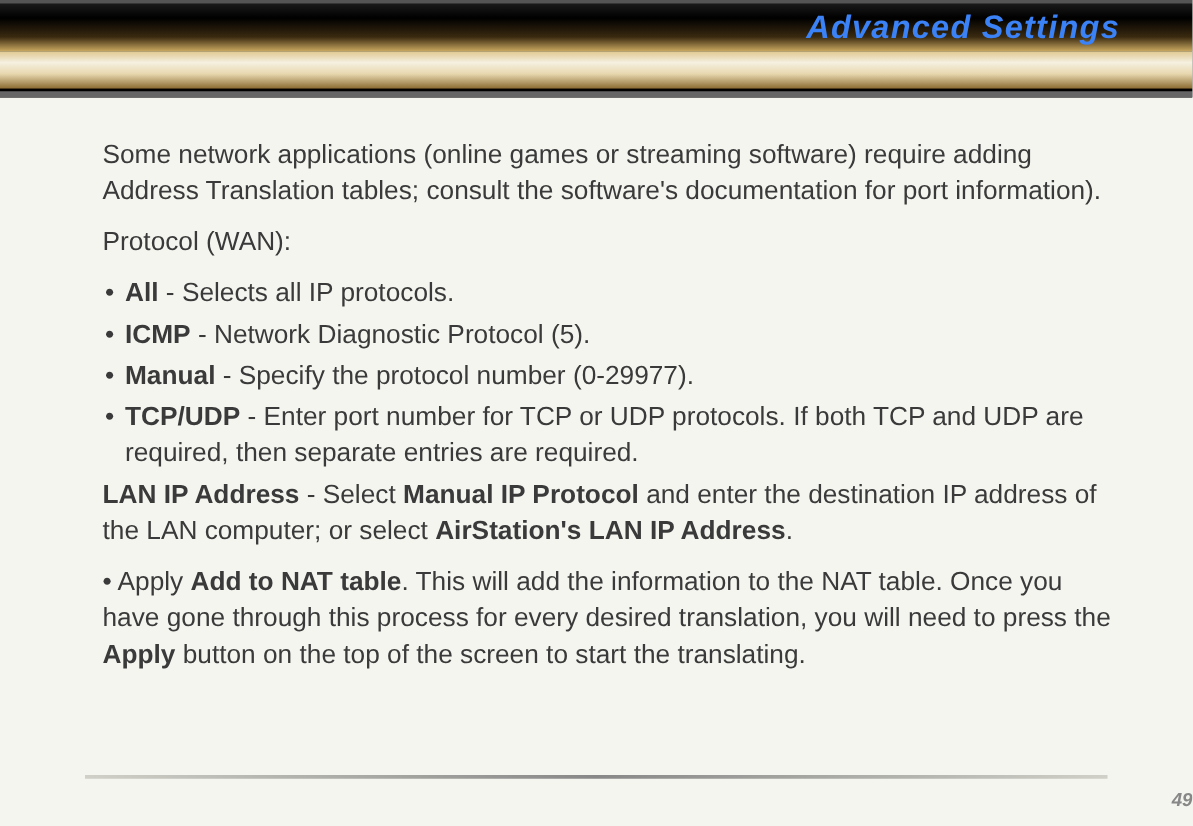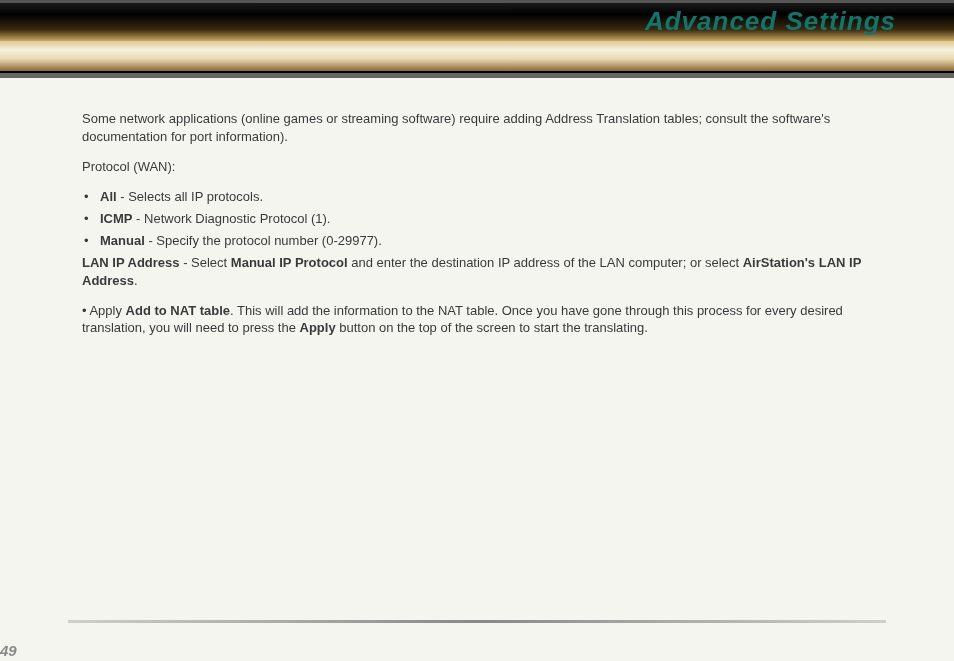--- a/index.html
+++ b/index.html
@@ -30,21 +30,21 @@
       top: 3px;
       left: 0;
       right: 0;
       height: 38px;
       background: linear-gradient(180deg, #1a1a1a 0%, #000 30%, #3a2a10 70%, #c9a860 100%);
     }
     .header-title {
       position: absolute;
       top: 6px;
       right: 58px;
-      color: #0f766e;
+      color: #3b82f6;
       font-size: 26px;
       font-weight: bold;
       font-style: italic;
       letter-spacing: 1px;
     }
     .header-mid-band {
       position: absolute;
       top: 41px;
       left: 0;
       right: 0;
@@ -63,21 +63,21 @@
       position: absolute;
       top: 73px;
       left: 0;
       right: 0;
       height: 5px;
       background: #666;
     }
     .content {
       padding: 32px 58px 20px 82px;
       color: #3a3a3a;
-      font-size: 13px;
+      font-size: 21px;
       line-height: 1.38;
     }
     .content p {
       margin-bottom: 12px;
     }
     .content ul {
       list-style: none;
       margin-bottom: 0;
     }
     .content ul li {
@@ -95,24 +95,24 @@
     .footer-line {
       position: absolute;
       bottom: 38px;
       left: 68px;
       right: 68px;
       height: 3px;
       background: linear-gradient(90deg, #d0d0c8 0%, #888 50%, #d0d0c8 100%);
     }
     .page-number {
       position: absolute;
-      bottom: 2px;
+      bottom: 12px;
       left: 0;
       right: 0;
-      text-align: left;
+      text-align: right;
       color: #888;
       font-size: 15px;
       font-style: italic;
       font-weight: bold;
     }
   </style>
 </head>
 <body>
 
 <div class="header-band">
@@ -127,24 +127,27 @@
 <div class="content">
   <p>Some network applications (online games or streaming software) require adding Address Translation tables; consult the software's documentation for port information).</p>
 
   <p>Protocol (WAN):</p>
 
   <ul>
     <li>
       <span class="bold">All</span><span> - Selects all IP protocols.</span>
     </li>
     <li>
-      <span class="bold">ICMP</span><span> - Network Diagnostic Protocol (1).</span>
+      <span class="bold">ICMP</span><span> - Network Diagnostic Protocol (5).</span>
     </li>
     <li>
       <span class="bold">Manual</span><span> - Specify the protocol number (0-29977).</span>
+    </li>
+    <li>
+      <span class="bold">TCP/UDP</span><span> - Enter port number for TCP or UDP protocols.  If both TCP and UDP are required, then separate entries are required.</span>
     </li>
   </ul>
 
   <p>
     <span class="bold">LAN IP Address</span><span> - Select </span><span class="bold">Manual IP Protocol</span><span> and enter the destination IP address of the LAN computer; or select </span><span class="bold">AirStation's LAN IP Address</span><span>.</span>
   </p>
 
 
   <p>
     <span>• Apply </span><span class="bold">Add to NAT table</span><span>.  This will add the information to the NAT table.  Once you have gone through this process for every desired translation, you will need to press the </span><span class="bold">Apply</span><span> button on the top of the screen to start the translating.</span>

